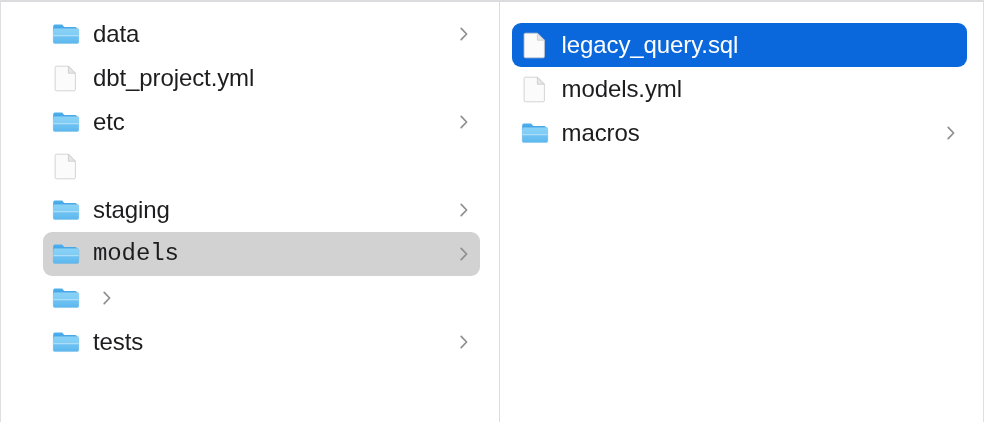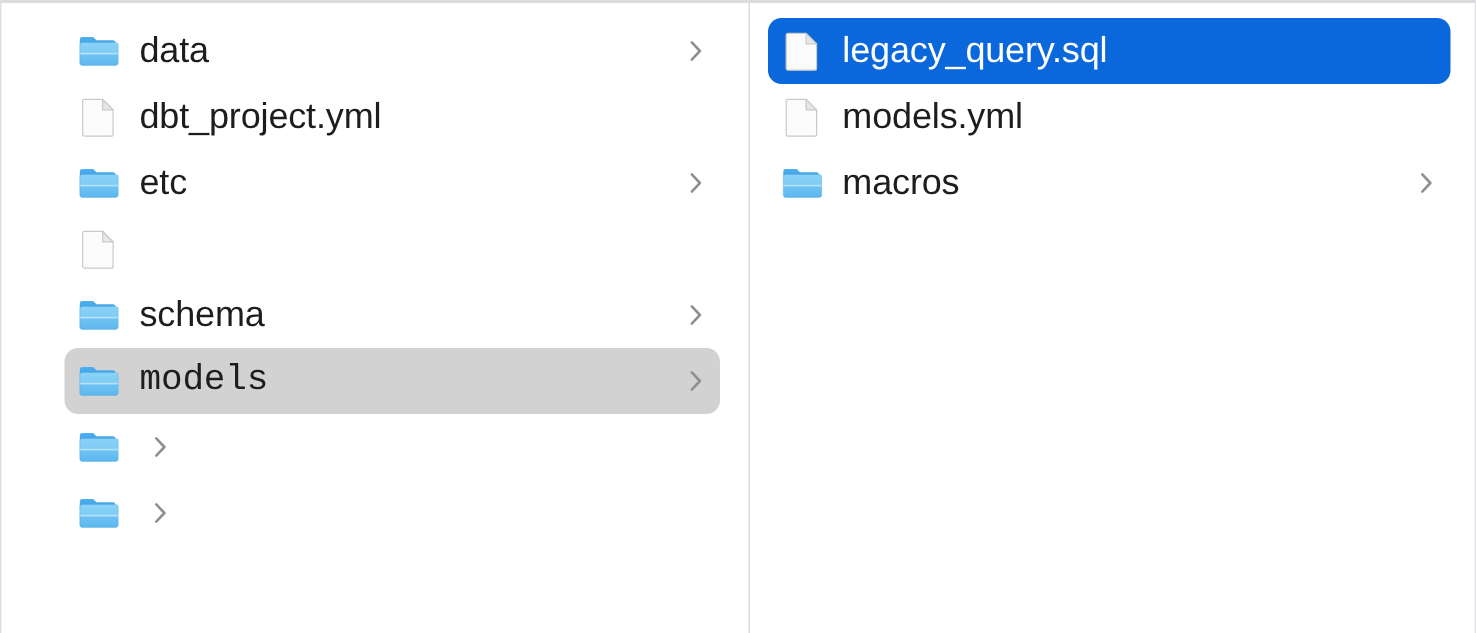--- a/index.html
+++ b/index.html
@@ -64,20 +64,21 @@
     margin: 0 16px 0 12px;
     padding: 0 10px 0 8px;
   }
 
   .row.selected-gray {
     background: #d2d2d2;
     font-family: Liberation Mono, monospace;
   }
   .row.selected-blue {
     background: #0b68dc;
+    margin-top: 11px;
   }
 
   
   .icon {
     flex: 0 0 auto;
     width: 30px;
     height: 30px;
     margin-right: 12px;
     display: block;
     position: relative;
@@ -213,21 +214,21 @@
           <stop offset="54%" stop-color="#6ec2f2"></stop>
           <stop offset="100%" stop-color="#5cb7ee"></stop>
         </linearGradient>
       </defs>
       <path d="M2.2 7.2a1.6 1.6 0 0 1 1.6-1.6h7.3l2.2 2.3h11.0a1.6 1.6 0 0 1 1.6 1.6v2.0H2.2z" fill="url(#fgTop)"></path>
       <rect x="2.2" y="9.3" width="25.6" height="15.3" rx="1.7" fill="url(#fgBody)"></rect>
       <rect x="2.2" y="16.2" width="25.6" height="1.0" fill="#ffffff" opacity="0.45"></rect>
       <rect x="2.2" y="9.3" width="25.6" height="15.3" rx="1.7" fill="none" stroke="#4ea8de" stroke-width="0.5" opacity="0.55"></rect>
     </svg>
   </span>
-<span class="row-label">schema</span>
+<span class="row-label">staging</span>
   <span class="chevron">
     <svg viewBox="0 0 12 20" xmlns="http://www.w3.org/2000/svg">
       <path d="M3.2 4.3L8.6 10l-5.4 5.7" fill="none" stroke="#8e8e93" stroke-width="1.7" stroke-linecap="round" stroke-linejoin="round"></path>
     </svg>
   </span>
 </div>
       <div class="row selected-gray">
   <span class="icon">
     <svg viewBox="0 0 30 30" xmlns="http://www.w3.org/2000/svg">
       <defs>
@@ -296,20 +297,21 @@
           <stop offset="54%" stop-color="#6ec2f2"></stop>
           <stop offset="100%" stop-color="#5cb7ee"></stop>
         </linearGradient>
       </defs>
       <path d="M2.2 7.2a1.6 1.6 0 0 1 1.6-1.6h7.3l2.2 2.3h11.0a1.6 1.6 0 0 1 1.6 1.6v2.0H2.2z" fill="url(#fgTop)"></path>
       <rect x="2.2" y="9.3" width="25.6" height="15.3" rx="1.7" fill="url(#fgBody)"></rect>
       <rect x="2.2" y="16.2" width="25.6" height="1.0" fill="#ffffff" opacity="0.45"></rect>
       <rect x="2.2" y="9.3" width="25.6" height="15.3" rx="1.7" fill="none" stroke="#4ea8de" stroke-width="0.5" opacity="0.55"></rect>
     </svg>
   </span>
+<span class="row-label">tests</span>
   <span class="chevron">
     <svg viewBox="0 0 12 20" xmlns="http://www.w3.org/2000/svg">
       <path d="M3.2 4.3L8.6 10l-5.4 5.7" fill="none" stroke="#8e8e93" stroke-width="1.7" stroke-linecap="round" stroke-linejoin="round"></path>
     </svg>
   </span>
 </div>
     </div>
   <div class="column col-right">
       <div class="row selected-blue">
   <span class="icon">

